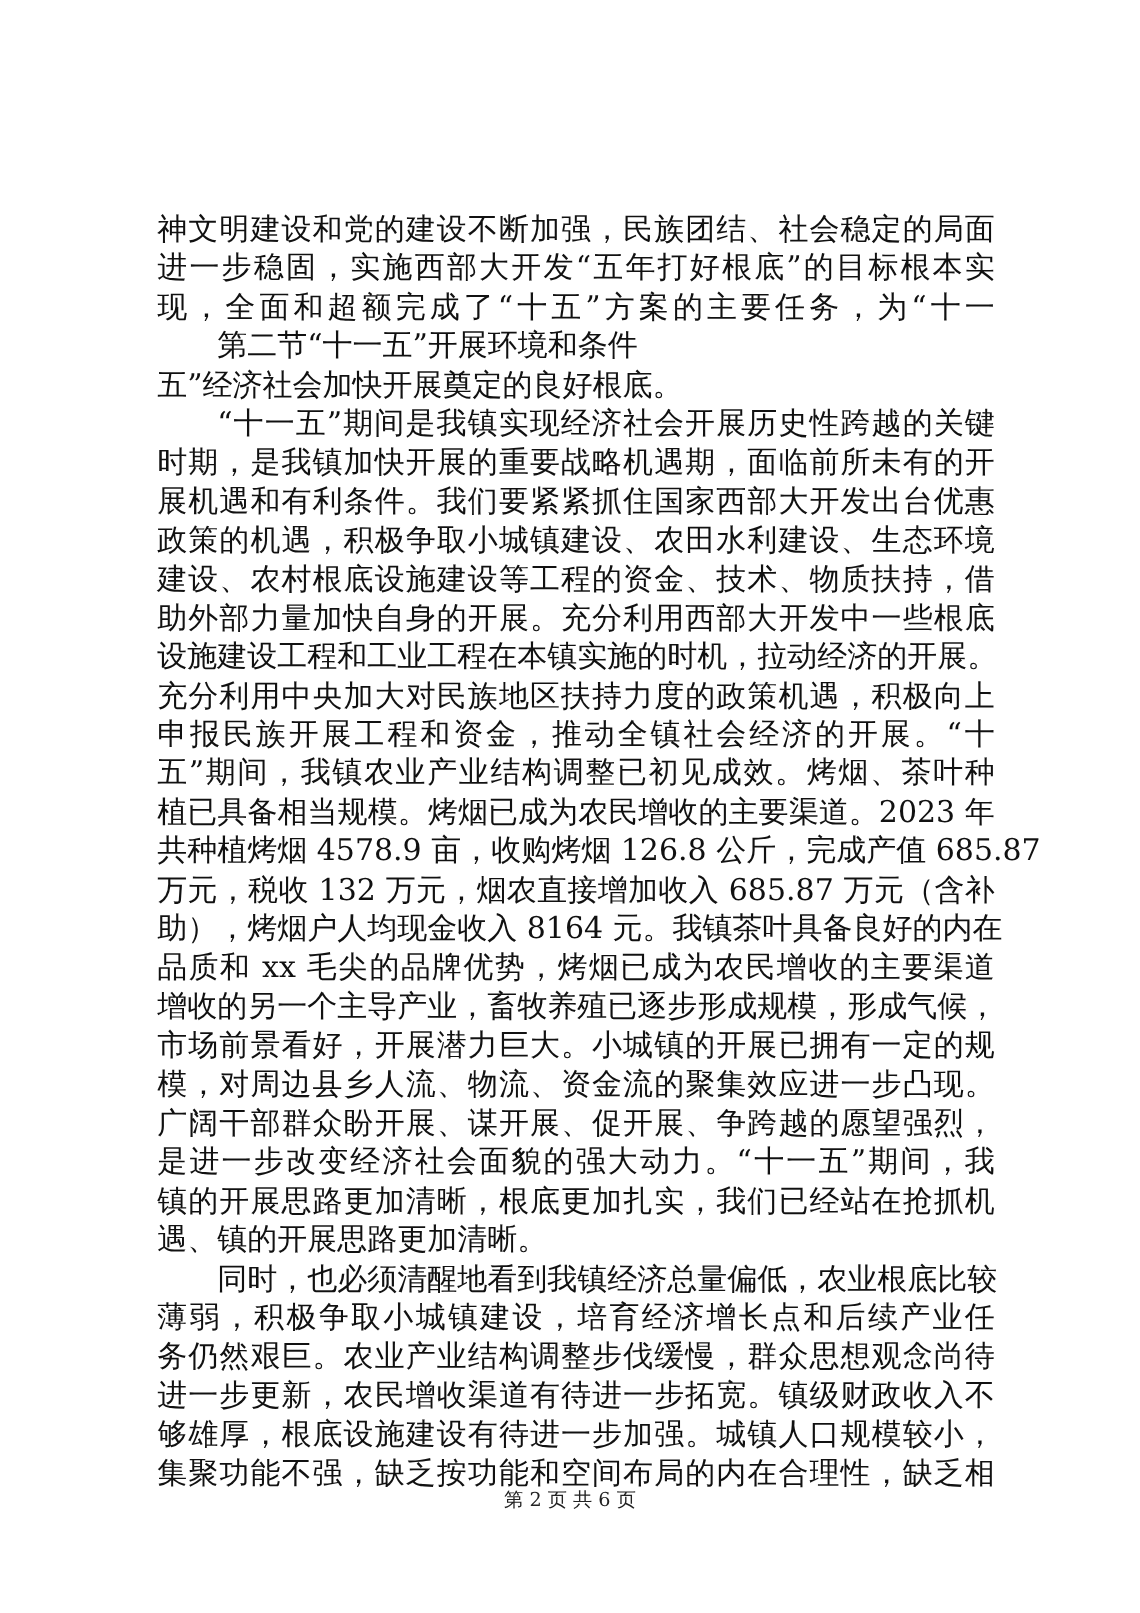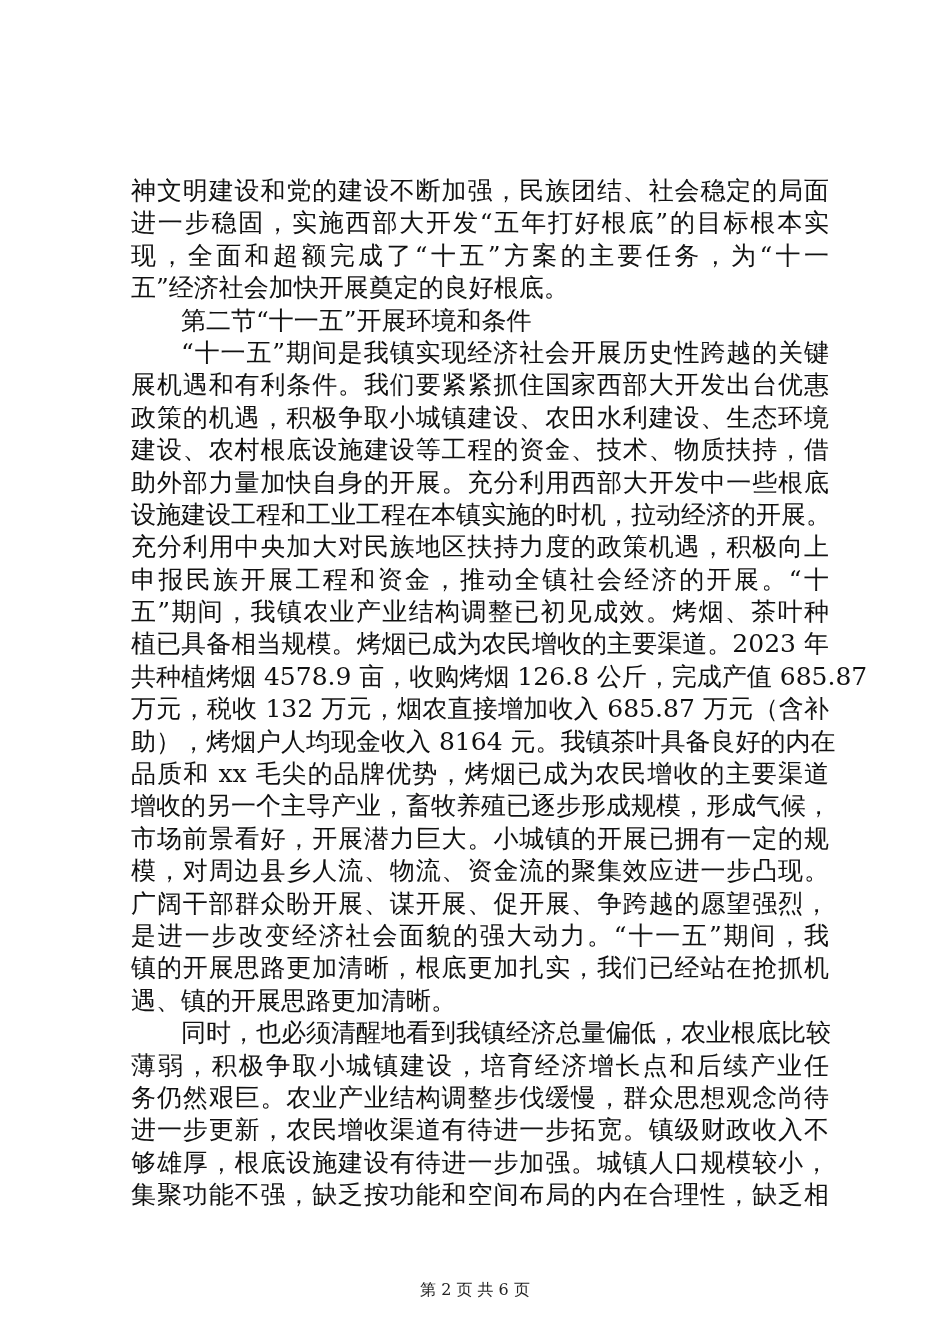--- a/index.html
+++ b/index.html
@@ -13,37 +13,38 @@
     font-size: 25px; color: #111;
   }
   .line {
     height: 32.4px; line-height: 32.4px; white-space: nowrap;
     text-align: justify; text-align-last: justify; overflow: visible;
   }
   .line.last { text-align-last: left; }
   .line.indent { padding-left: 50px; }
   .footer {
     position: absolute; left: 0; width: 950px; top: 1240px; text-align: center;
-    font-family: "DejaVu Serif", "Liberation Serif", serif; font-size: 16px; color: #222; margin-top: 40px;
+    font-family: "DejaVu Serif", "Liberation Serif", serif; font-size: 16px; color: #222;
   }
 </style>
 </head>
 <body>
 
 <div class="page">
   <div class="body-text">
 
     <div class="line">神文明建设和党的建设不断加强，民族团结、社会稳定的局面</div>
     <div class="line">进一步稳固，实施西部大开发“五年打好根底”的目标根本实</div>
     <div class="line">现，全面和超额完成了“十五”方案的主要任务，为“十一</div>
+    <div class="line last indent">第二节“十一五”开展环境和条件</div>
+
     <div class="line last">五”经济社会加快开展奠定的良好根底。</div>
 
-    <div class="line last indent">第二节“十一五”开展环境和条件</div>
-
     <div class="line indent">“十一五”期间是我镇实现经济社会开展历史性跨越的关键</div>
+    <div class="line">时期，是我镇加快开展的重要战略机遇期，面临前所未有的开</div>
     <div class="line">展机遇和有利条件。我们要紧紧抓住国家西部大开发出台优惠</div>
     <div class="line">政策的机遇，积极争取小城镇建设、农田水利建设、生态环境</div>
     <div class="line">建设、农村根底设施建设等工程的资金、技术、物质扶持，借</div>
     <div class="line">助外部力量加快自身的开展。充分利用西部大开发中一些根底</div>
     <div class="line">设施建设工程和工业工程在本镇实施的时机，拉动经济的开展。</div>
     <div class="line">充分利用中央加大对民族地区扶持力度的政策机遇，积极向上</div>
     <div class="line">申报民族开展工程和资金，推动全镇社会经济的开展。“十</div>
     <div class="line">五”期间，我镇农业产业结构调整已初见成效。烤烟、茶叶种</div>
     <div class="line">植已具备相当规模。烤烟已成为农民增收的主要渠道。2023 年</div>
     <div class="line">共种植烤烟 4578.9 亩，收购烤烟 126.8 公斤，完成产值 685.87</div>

